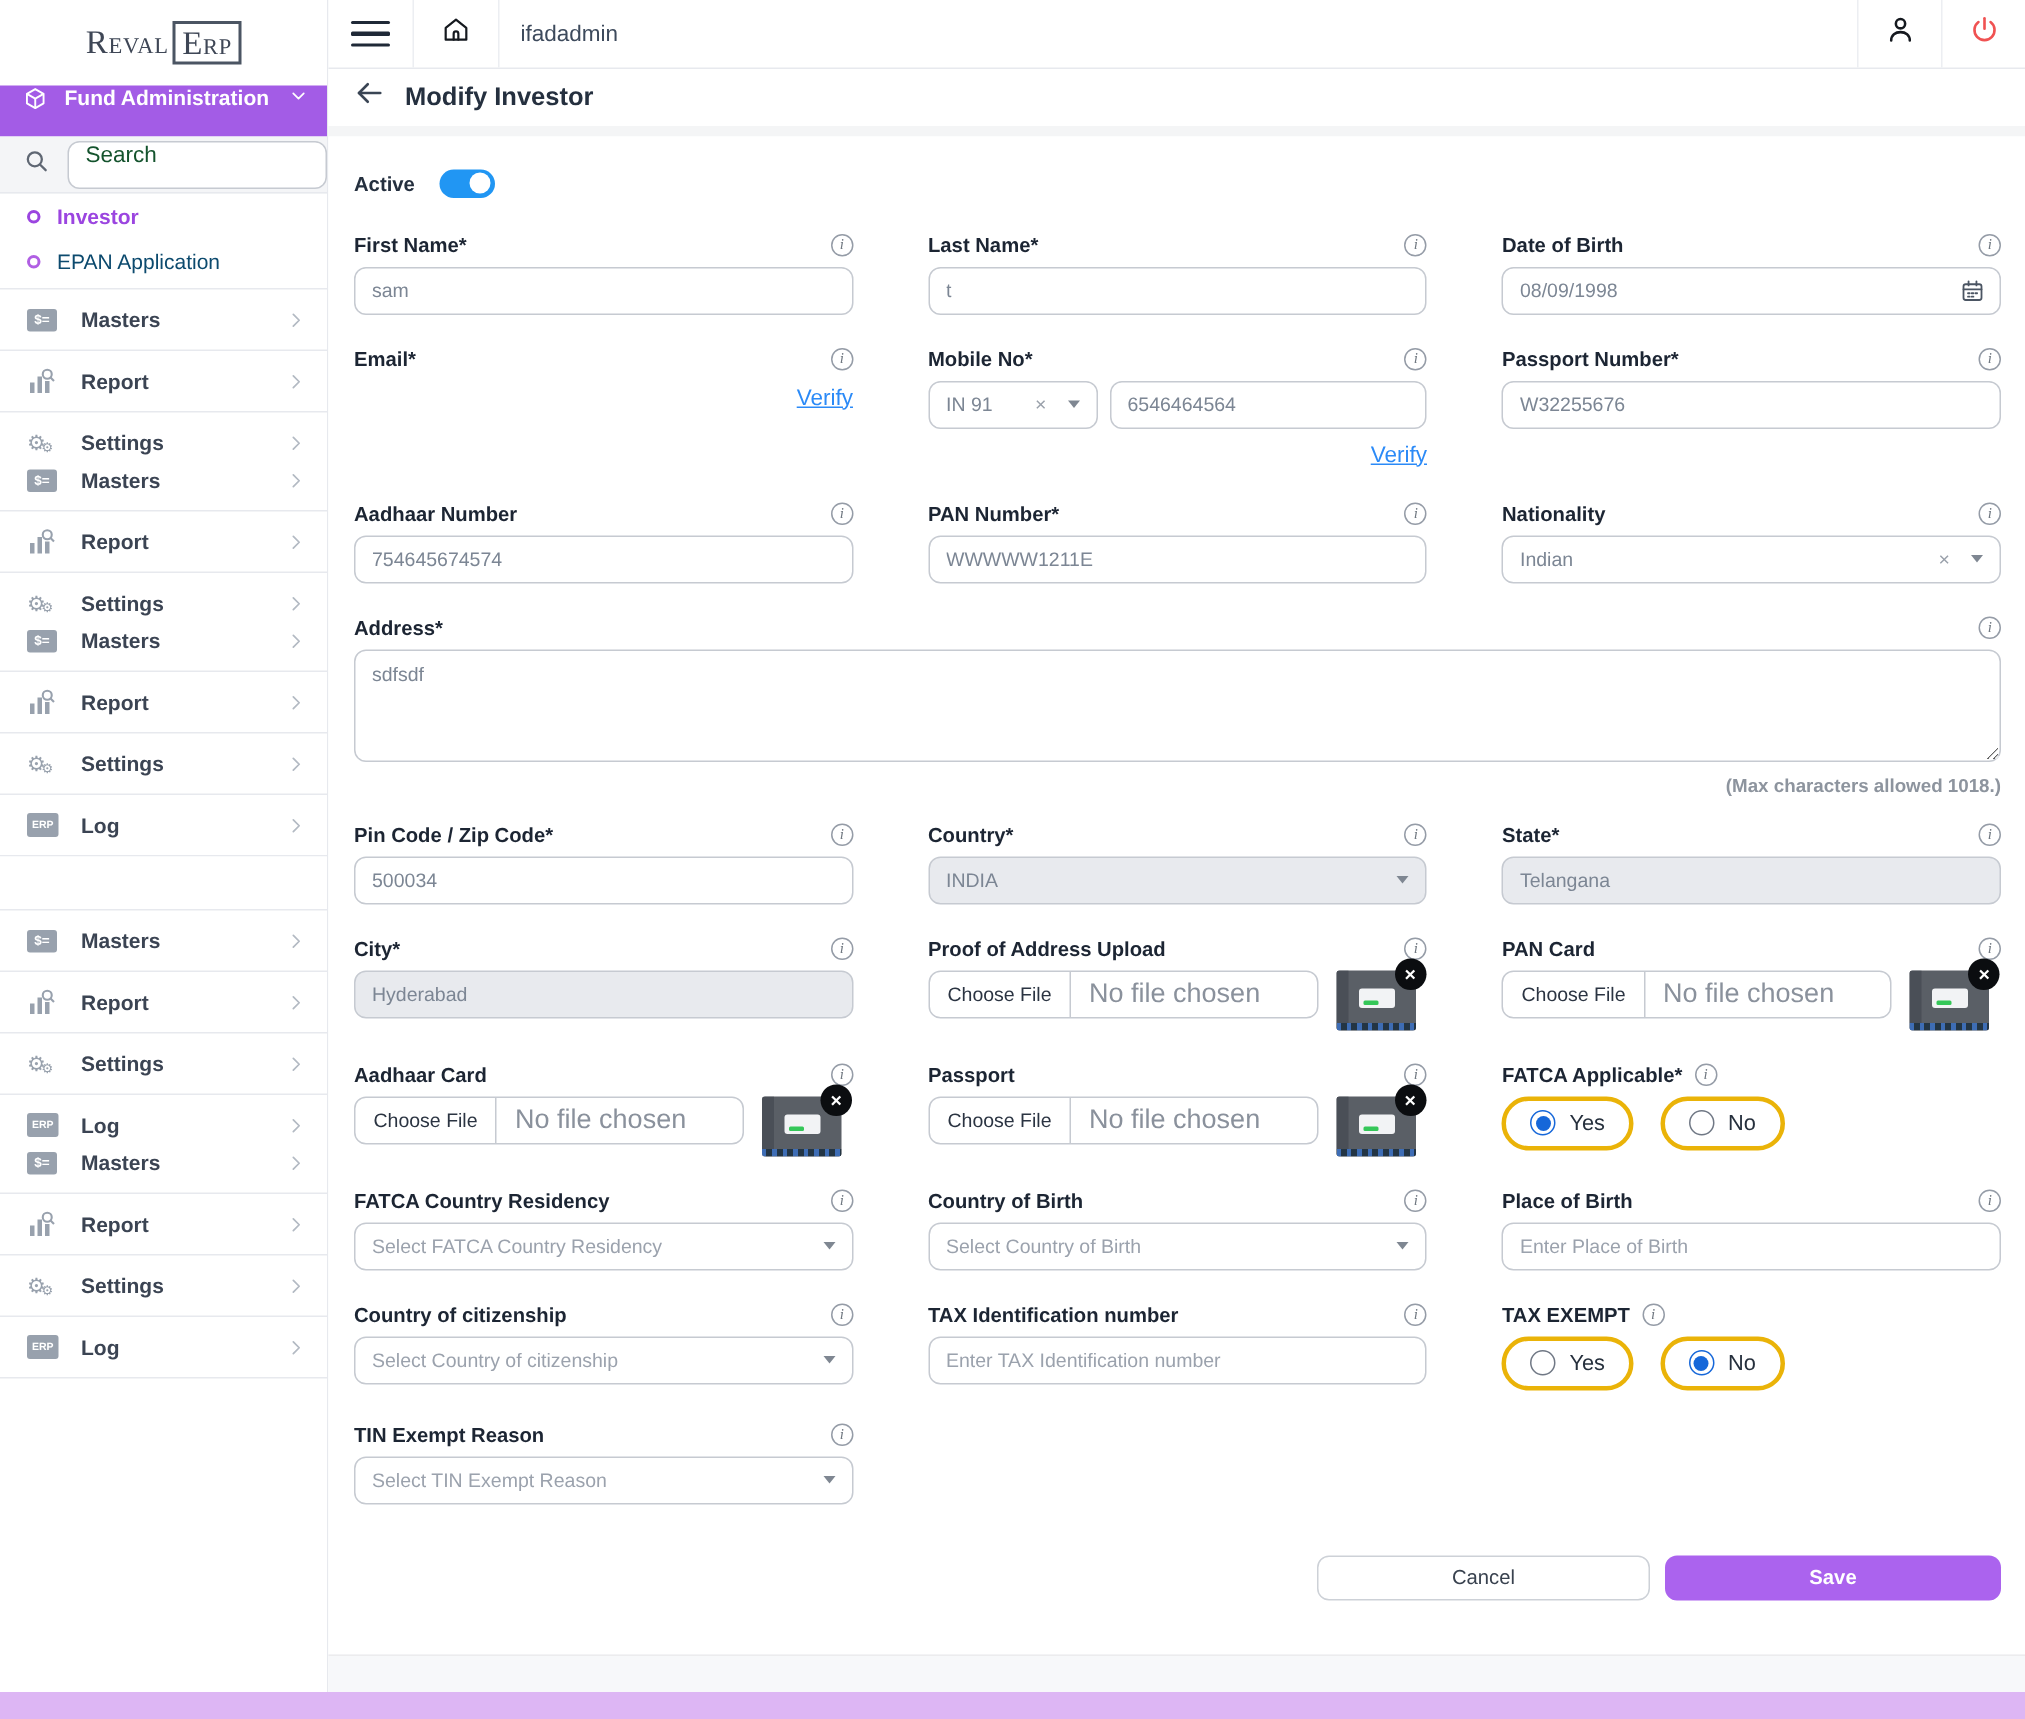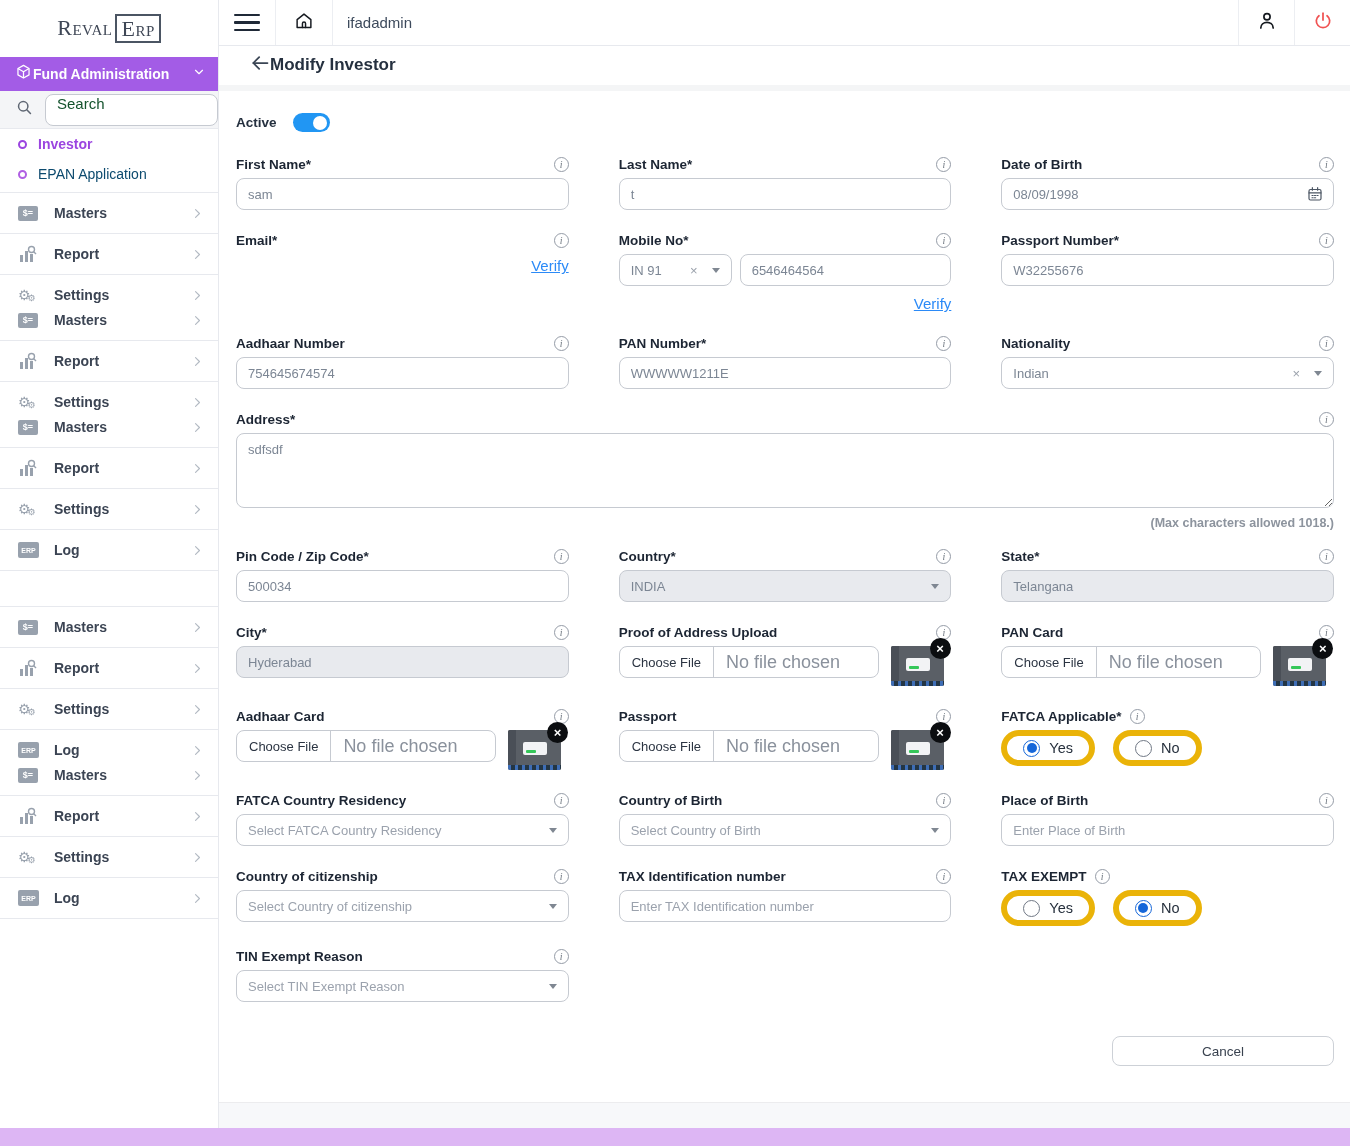--- a/index.html
+++ b/index.html
@@ -5,21 +5,21 @@
   * { margin:0; padding:0; box-sizing:border-box; }
   html,body { width:1350px; height:1146px; overflow:hidden; background:#fff;
               font-family:"Liberation Sans", sans-serif; color:#1c2533; }
   .app { display:flex; width:1350px; height:1128px; }
 
   
   .sidebar { width:219px; min-width:219px; background:#fff; border-right:1px solid #e7e9ee; display:flex; flex-direction:column; }
   .logo-box { height:57px; display:flex; align-items:center; justify-content:center; }
   .logo { font-family:"Liberation Serif", serif; font-variant:small-caps; font-size:22px; color:#3f4756; letter-spacing:.5px; display:flex; align-items:center; }
   .logo-erp { border:2px solid #4b5563; padding:0 4px; margin-left:3px; line-height:1.15; }
-  .module-header { height:34px; background:#a35ce6; color:#fff; display:flex; align-items:center; padding:0 12px 0 14px; }
+  .module-header { height:34px; background:#a35ce6; color:#fff; display:flex; align-items:flex-start; padding:0 12px 0 14px; gap:10px; }
   .module-header .label { font-size:14px; font-weight:700; flex:1; }
   .search-row { height:38px; background:#f4f5f7; border-bottom:1px solid #e7e9ee; display:flex; align-items:center; padding-left:16px; gap:12px; }
   .search-row .txt { font-size:15px; color:#14532d; }
   .side-link { height:30px; display:flex; align-items:center; padding-left:18px; gap:11px; cursor:pointer; }
   .bullet { width:9px; height:9px; border-radius:50%; border:2px solid #b05fe3; background:#fff; }
   .side-link .lbl { font-size:14px; font-weight:700; color:#0c4a6e; }
   .side-link.active .lbl { color:#9b45e0; }
   .side-link.active .bullet { border-color:#9b45e0; }
   .menu { border-top:1px solid #e7e9ee; margin-top:3px; }
   .menu-row { border-bottom:1px solid #e7e9ee; padding:9px 14px 9px 18px; display:flex; flex-direction:column; justify-content:center; gap:3px; }
@@ -34,21 +34,21 @@
 
   
   .main { flex:1; display:flex; flex-direction:column; background:#fff; }
   .topbar { height:56px; border-bottom:1px solid #e7e9ee; display:flex; align-items:stretch; }
   .tcell { width:57px; display:flex; align-items:center; justify-content:center; border-right:1px solid #eceef2; cursor:pointer; }
   .tcell.right { border-right:none; border-left:1px solid #eceef2; width:56px; }
   .burger { display:flex; flex-direction:column; gap:5px; }
   .burger span { display:block; width:26px; height:2.6px; background:#1f2937; border-radius:1px; }
   .username { font-size:15px; color:#3d4a5c; margin-left:14px; align-self:center; }
   .tspacer { flex:1; }
-  .page-header { height:47px; display:flex; align-items:center; padding-left:31px; background:#fff; }
+  .page-header { height:47px; display:flex; align-items:center; padding-left:17px; gap:14px; background:#fff; }
   .page-title { font-size:17px; font-weight:700; color:#25303f; }
   .gray-band { height:8px; background:#f4f5f6; }
 
   .form-area { flex:1; background:#fff; padding:22px 16px 0 17px; }
   .active-row { display:flex; align-items:center; gap:16px; margin-bottom:24px; }
   .active-lbl { font-size:13.5px; font-weight:600; color:#25303f; }
   .toggle { width:37px; height:19px; border-radius:10px; background:#2196f3; position:relative; cursor:pointer; }
   .toggle .knob { position:absolute; right:2.5px; top:2.5px; width:14px; height:14px; border-radius:50%; background:#fff; }
 
   .form-grid { display:grid; grid-template-columns:repeat(3, 1fr); column-gap:50px; }
@@ -82,21 +82,21 @@
   .file-btn { padding:0 12px; font-size:13px; color:#2b3442; height:100%; display:flex; align-items:center; border-right:1px solid #c6cad1; cursor:pointer; white-space:nowrap; }
   .file-status { padding:0 12px; font-size:18px; color:#8a919c; white-space:nowrap; }
   .thumb { position:relative; width:53px; height:40px; background:#5a5f66; border-radius:2px; flex:none; cursor:pointer; }
   .thumb .shot { position:absolute; inset:0; overflow:hidden; border-radius:2px; }
   .thumb .dlg { position:absolute; left:15px; top:12px; width:24px; height:13px; background:#f2f3f5; border-radius:2px; }
   .thumb .dlg:after { content:""; position:absolute; left:3px; bottom:2px; width:10px; height:3px; background:#35c759; border-radius:1px; }
   .thumb .sidebar-strip { position:absolute; left:0; top:0; bottom:5px; width:8px; background:#4a4f57; }
   .thumb .taskbar { position:absolute; left:0; right:0; bottom:0; height:5px; background:repeating-linear-gradient(90deg,#3e6db5 0 3px,#233544 3px 7px); }
   .xbadge { position:absolute; top:-8px; right:-7px; width:21px; height:21px; border-radius:50%; background:#0b0d10; color:#fff; font-size:13px; font-weight:700; display:flex; align-items:center; justify-content:center; cursor:pointer; }
   .pill-row { display:flex; gap:18px; margin-top:2px; }
-  .pill { height:36px; min-width:73px; border:6px solid #eab308; border-radius:18px; display:flex; align-items:center; justify-content:center; gap:9px; padding:0 16px; cursor:pointer; background:#fff; }
+  .pill { height:36px; min-width:73px; border:3px solid #eab308; border-radius:18px; display:flex; align-items:center; justify-content:center; gap:9px; padding:0 16px; cursor:pointer; background:#fff; }
   .radio { width:17px; height:17px; border-radius:50%; border:1.6px solid #707885; background:#fff; position:relative; flex:none; }
   .radio.checked { border-color:#1667d9; }
   .radio.checked:after { content:""; position:absolute; inset:2.5px; border-radius:50%; background:#1667d9; }
   .pill .plabel { font-size:14.5px; color:#26303d; }
   .btn-row { display:flex; justify-content:flex-end; gap:10px; margin:12px 0 36px; }
   .btn { height:30px; border-radius:8px; font-size:13.5px; display:flex; align-items:center; justify-content:center; cursor:pointer; }
   .btn-cancel { width:222px; background:#fff; border:1px solid #cdd1d7; color:#39424f; }
   .btn-save { width:224px; background:#ab63ee; border:none; color:#fff; font-weight:600; }
   .footer-strip { height:31px; background:#f7f8fa; border-top:1px solid #ececee; }
   .purple-bar { position:fixed; left:0; bottom:0; width:1350px; height:18px; background:#ddb6f4; z-index:50; }
@@ -757,20 +757,21 @@
             <span class="val ph">Select TIN Exempt Reason</span>
             <span class="caret"></span>
           </div>
         </div>
         <div></div>
           <div></div>
       </div>
 
       <div class="btn-row">
         <button class="btn btn-cancel">Cancel</button>
+        <button class="btn btn-save">Save</button>
       </div>
     </div>
 
     <div class="footer-strip"></div>
   </div>
 </div>
 
 <div class="purple-bar"></div>
 
 </body></html>

